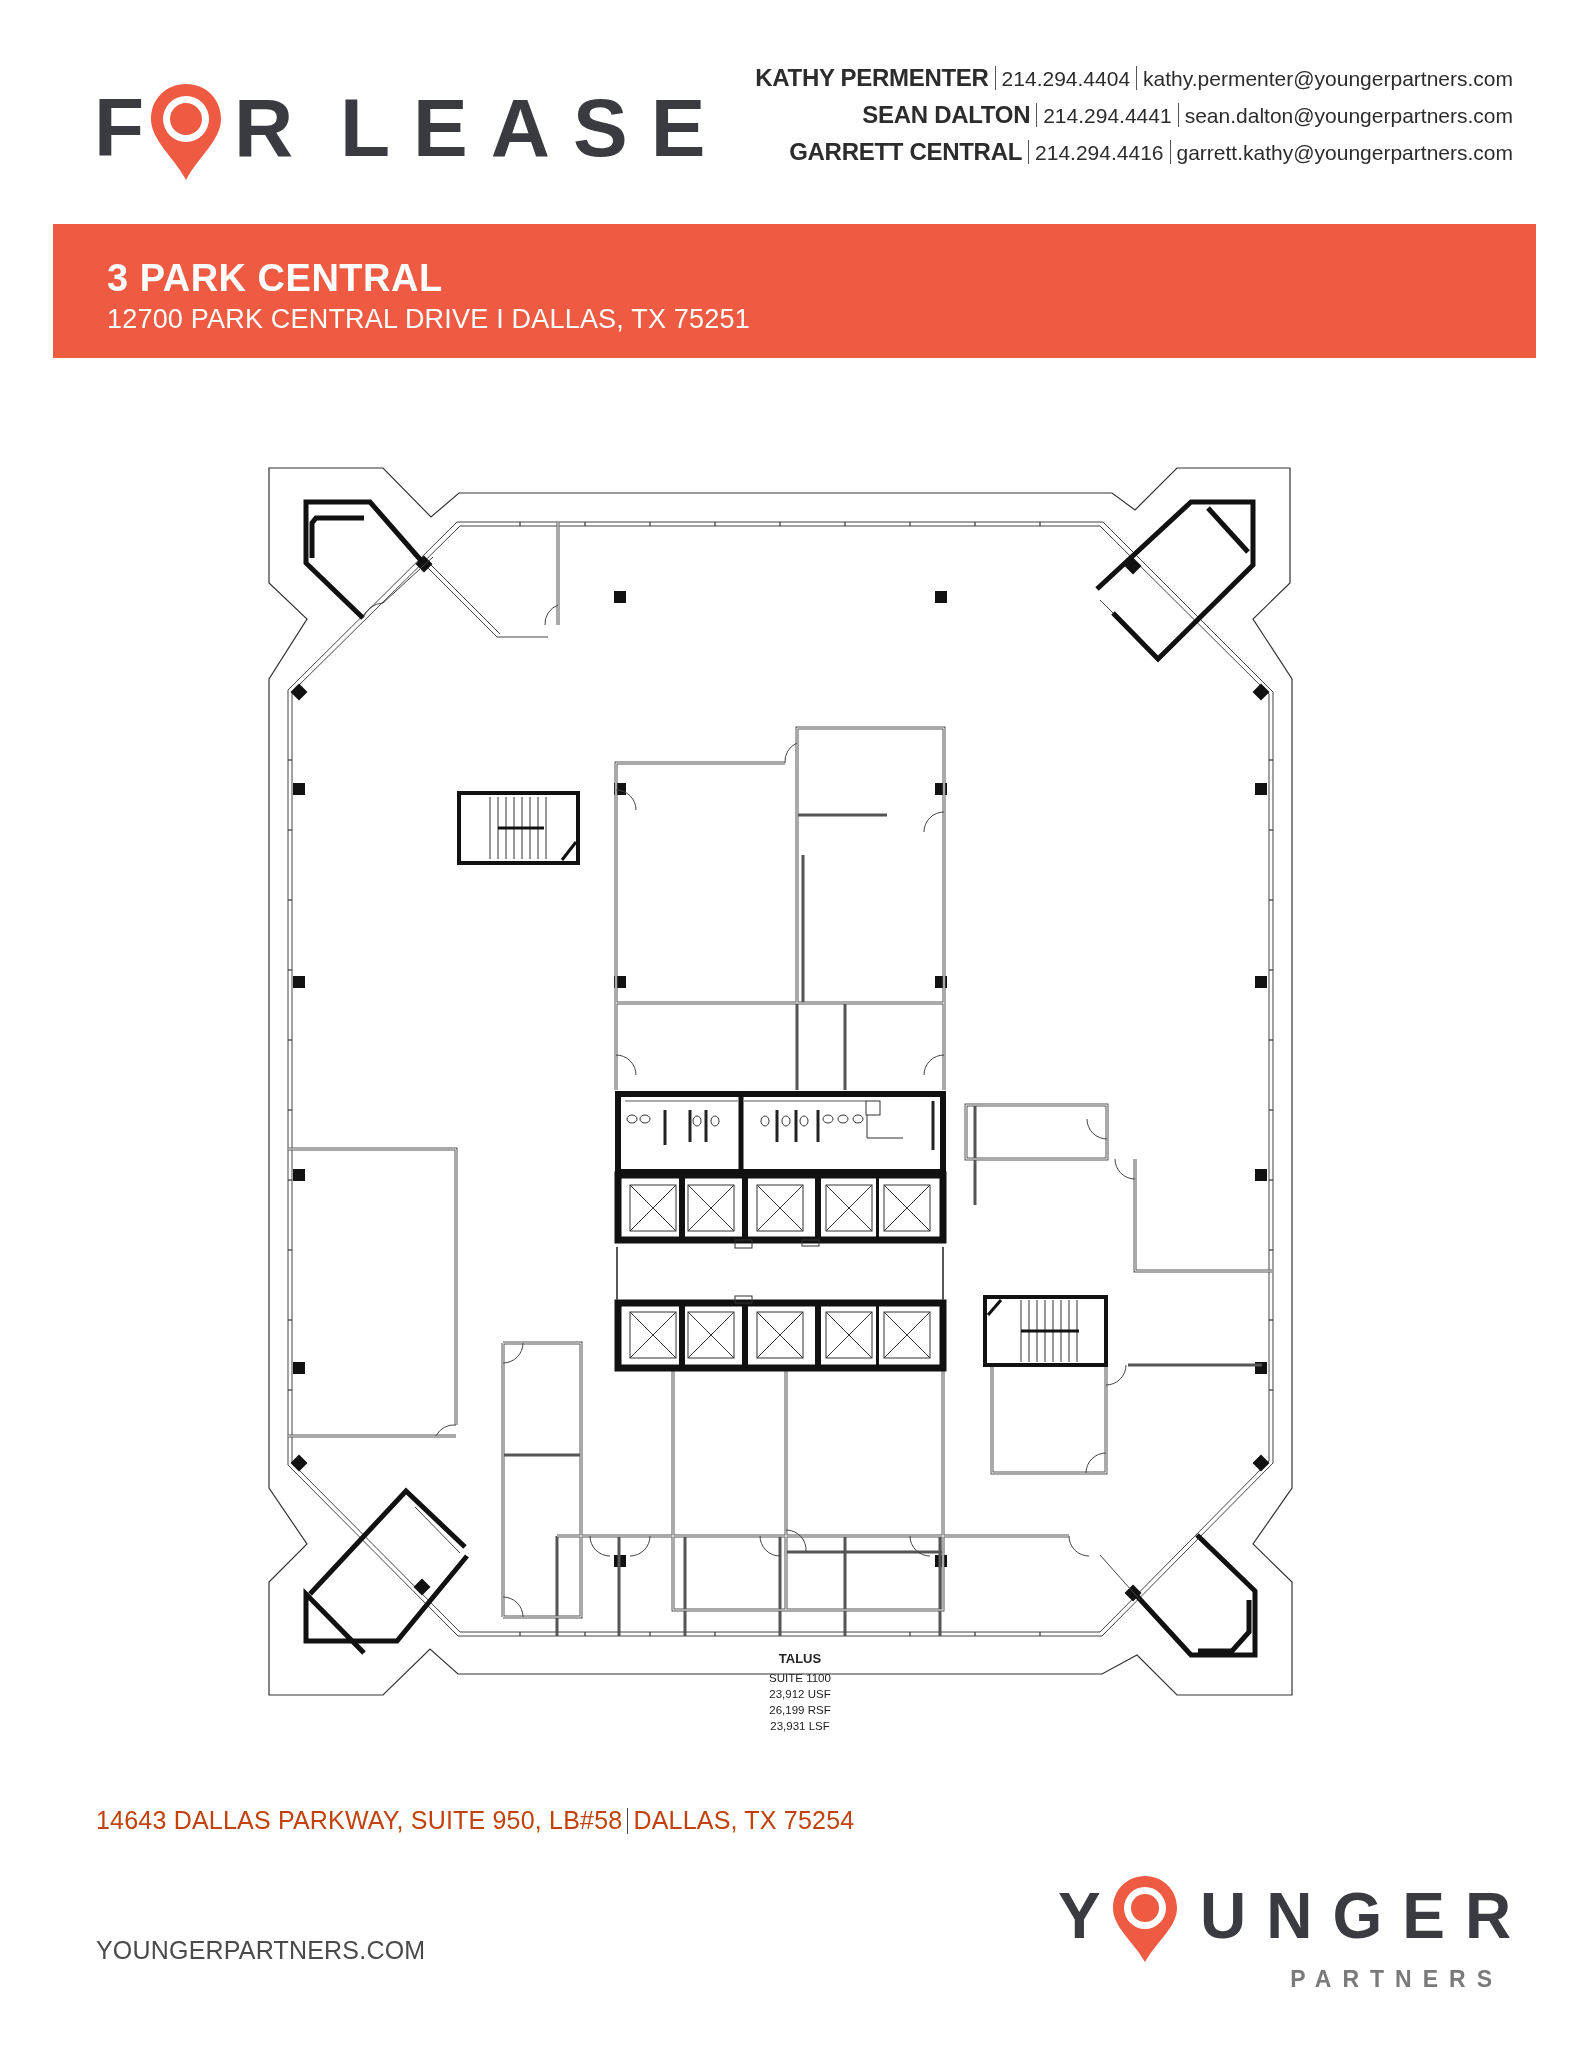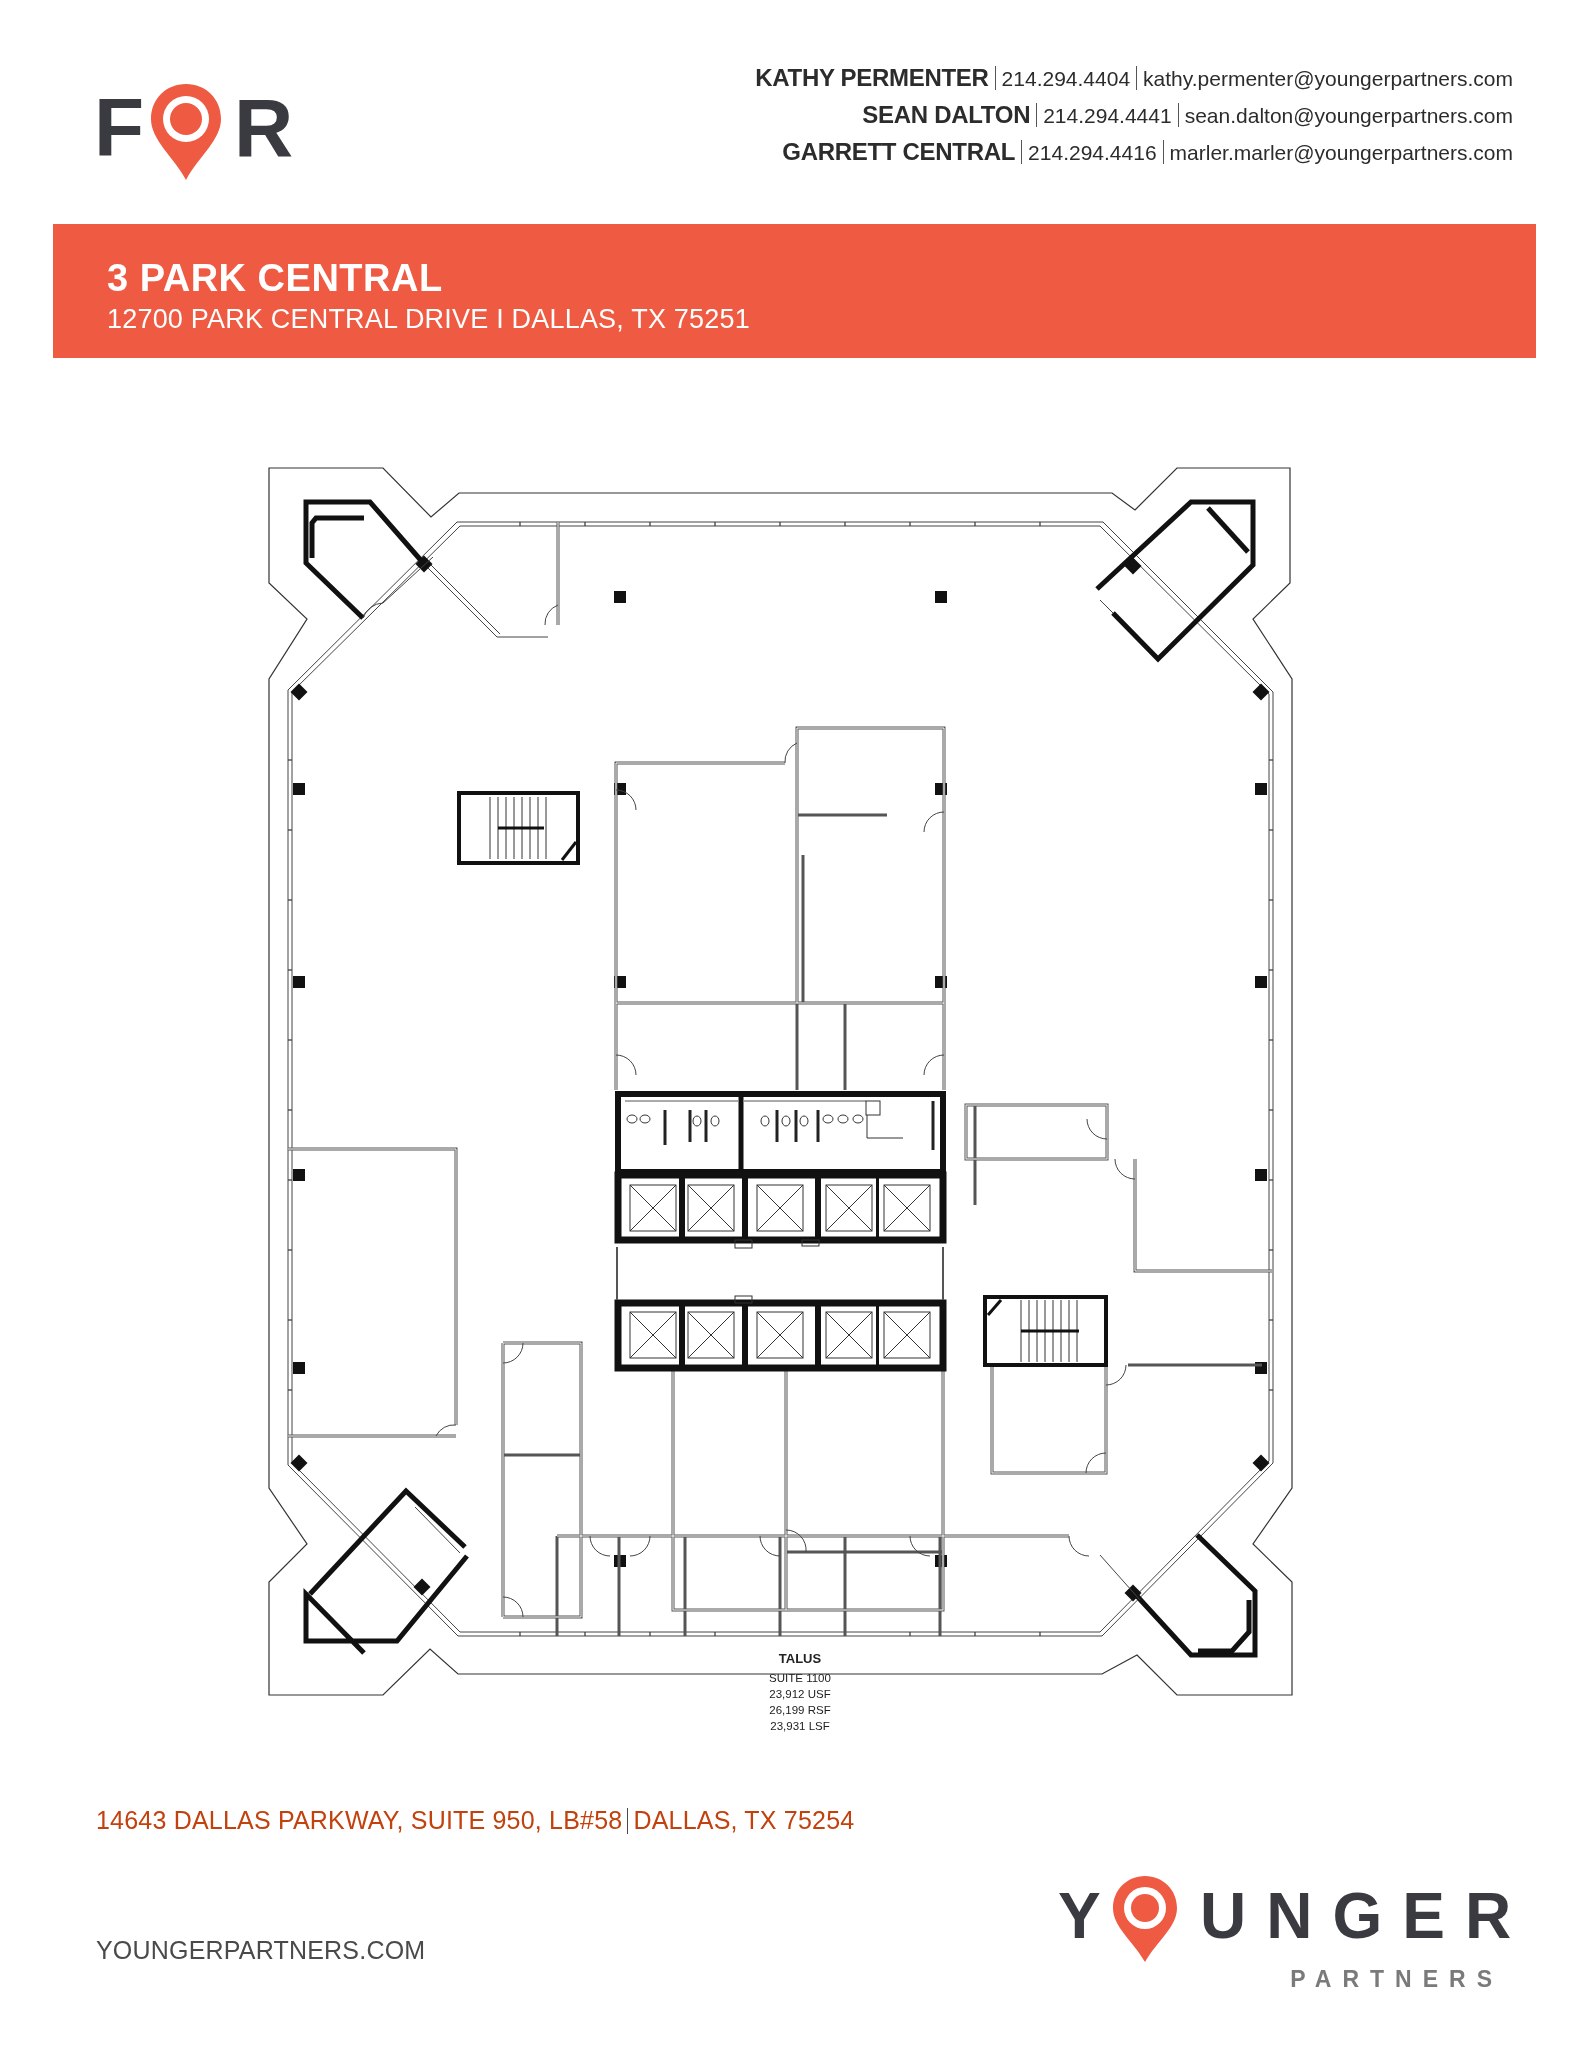--- a/index.html
+++ b/index.html
@@ -50,31 +50,32 @@
 <body>
 
 <div class="abs for-lease">
   <span class="word w-f">F</span>
   <svg class="pin" viewBox="0 0 76 100">
     <path d="M38 2 C18 2 3 17 3 37 C3 58 25 74 38 98 C51 74 73 58 73 37 C73 17 58 2 38 2 Z" fill="#ef5a42"></path>
     <circle cx="38" cy="37" r="23" fill="#fff"></circle>
     <circle cx="38" cy="37" r="16" fill="#ef5a42"></circle>
   </svg>
   <span class="word w-r">R</span>
+  <span class="word w-lease">LEASE</span>
 </div>
 
 <div class="abs contacts">
   <div class="contact-row">
     <span class="contact-name">KATHY PERMENTER</span><span class="sep"></span><span class="contact-phone">214.294.4404</span><span class="sep"></span><span class="contact-email">kathy.permenter@youngerpartners.com</span>
   </div>
   <div class="contact-row">
     <span class="contact-name">SEAN DALTON</span><span class="sep"></span><span class="contact-phone">214.294.4441</span><span class="sep"></span><span class="contact-email">sean.dalton@youngerpartners.com</span>
   </div>
   <div class="contact-row">
-    <span class="contact-name">GARRETT CENTRAL</span><span class="sep"></span><span class="contact-phone">214.294.4416</span><span class="sep"></span><span class="contact-email">marler.marler@youngerpartners.com</span>
+    <span class="contact-name">GARRETT CENTRAL</span><span class="sep"></span><span class="contact-phone">214.294.4416</span><span class="sep"></span><span class="contact-email">garrett.kathy@youngerpartners.com</span>
   </div>
 </div>
 
 <div class="abs bar">
   <div class="title">3 PARK CENTRAL</div>
   <div class="addr">12700 PARK CENTRAL DRIVE  I  DALLAS, TX 75251</div>
 </div>
 
 <svg class="abs plan" viewBox="0 0 1583 2048" xmlns="http://www.w3.org/2000/svg">
   <g fill="none" stroke="#333" stroke-width="1.2">

